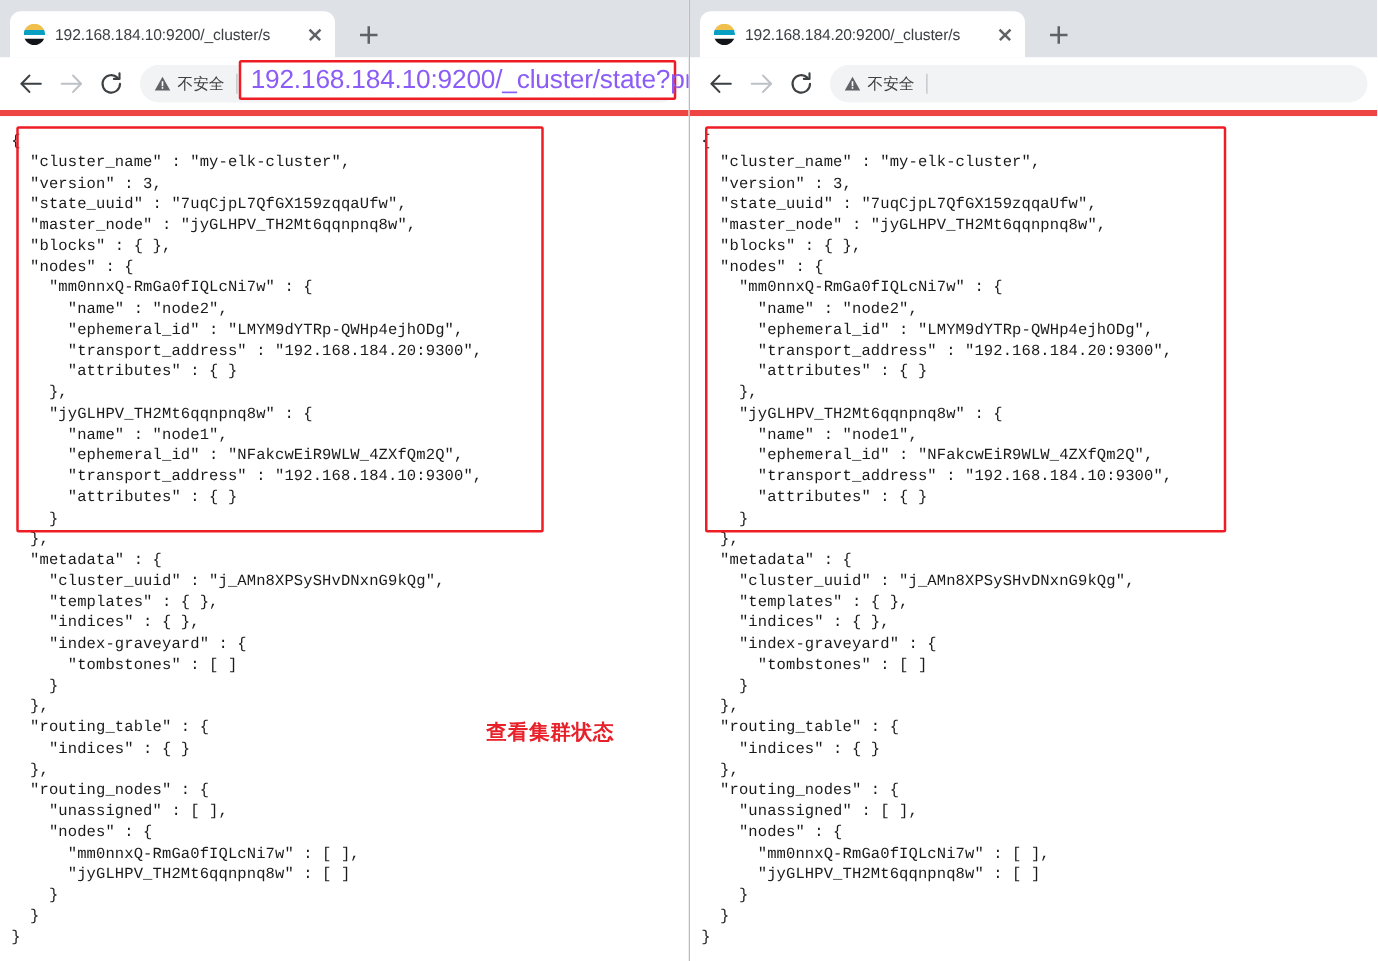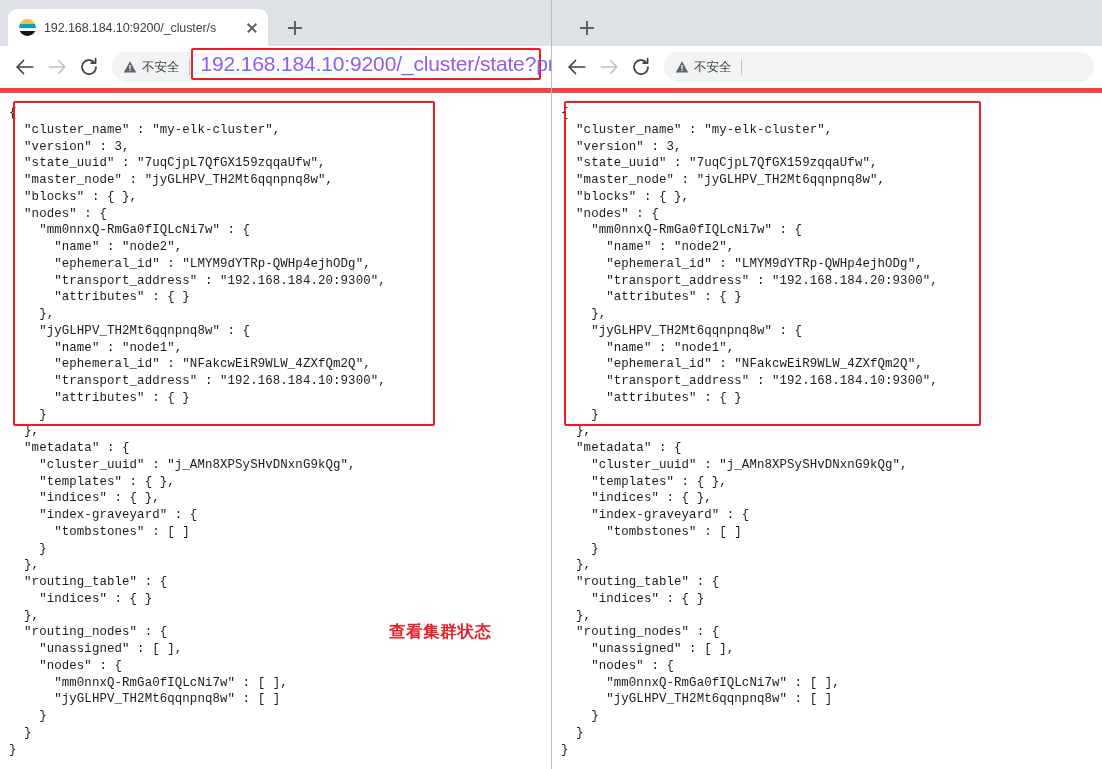--- a/index.html
+++ b/index.html
@@ -301,27 +301,37 @@
   },
   "routing_nodes" : {
     "unassigned" : [ ],
     "nodes" : {
       "mm0nnxQ-RmGa0fIQLcNi7w" : [ ],
       "jyGLHPV_TH2Mt6qqnpnq8w" : [ ]
     }
   }
 }</pre>
       <div class="redbox" style="left:13px; top:8px; width:422px; height:325px;"></div>
-      <div class="annotation" style="left:389px; top:528px;">查看集群状态</div>
+      <div class="annotation" style="left:389px; top:482px;">查看集群状态</div>
     </div>
   </div>
 
   <div class="window right">
 
     <div class="tabstrip">
+      <div class="tab">
+        <span class="favicon">
+          <i class="fv1"></i>
+            <i class="fv2"></i>
+            <i class="fv3"></i>
+            <i class="fv4"></i>
+        </span>
+        <span class="tab-title">192.168.184.20:9200/_cluster/s</span>
+        <span class="tab-close"></span>
+      </div>
       <div class="new-tab"></div>
     </div>
 
     <div class="toolbar">
       <div class="nav-btn">
         <svg width="22" height="22" viewBox="0 0 22 22">
           <path d="M9.5 4.5 L3.2 11 L9.5 17.5" fill="none" stroke="#3c4043" stroke-width="1.7" stroke-linecap="round" stroke-linejoin="round"></path>
           <line x1="3.4" y1="11" x2="18.6" y2="11" stroke="#3c4043" stroke-width="1.7" stroke-linecap="round"></line>
         </svg>
       </div>

